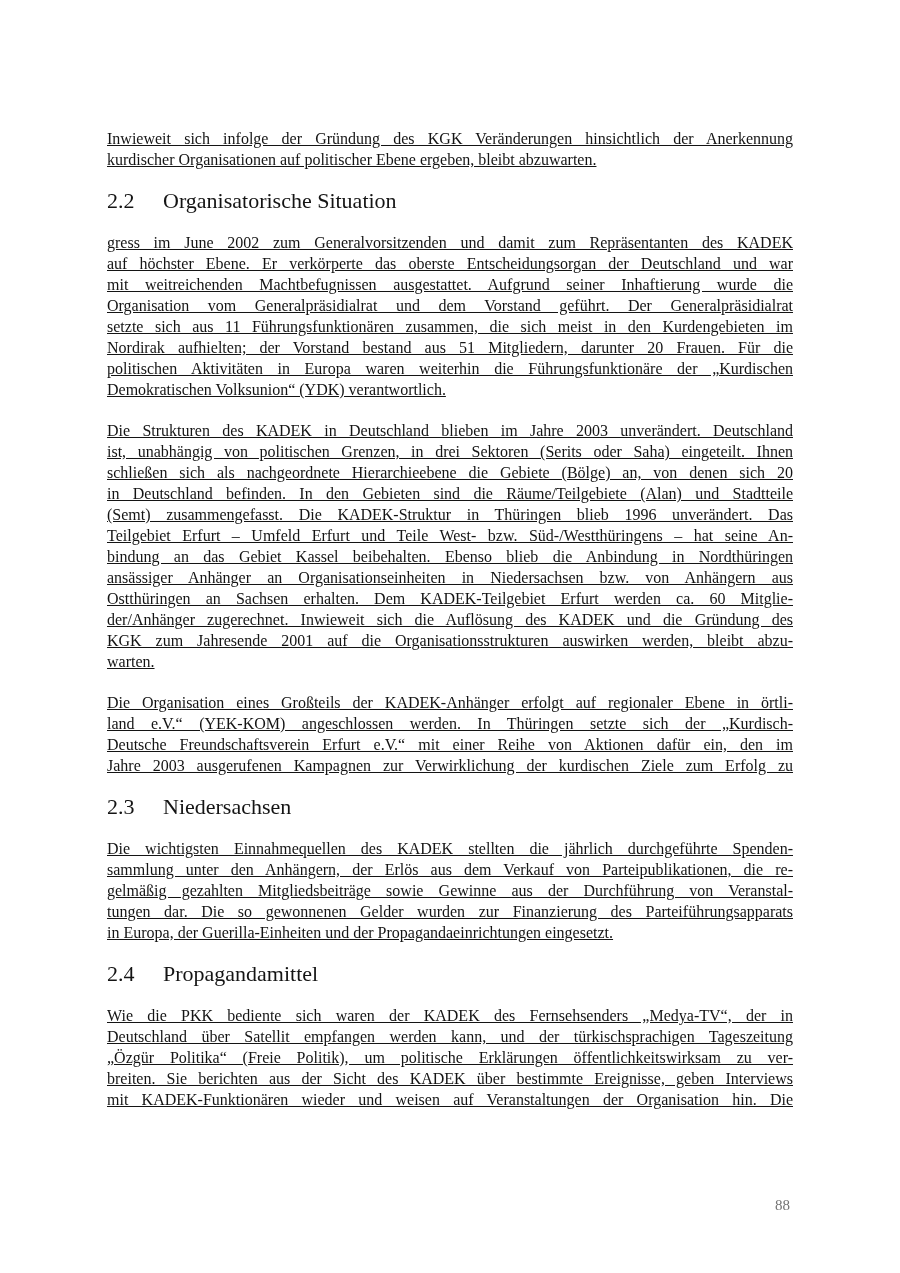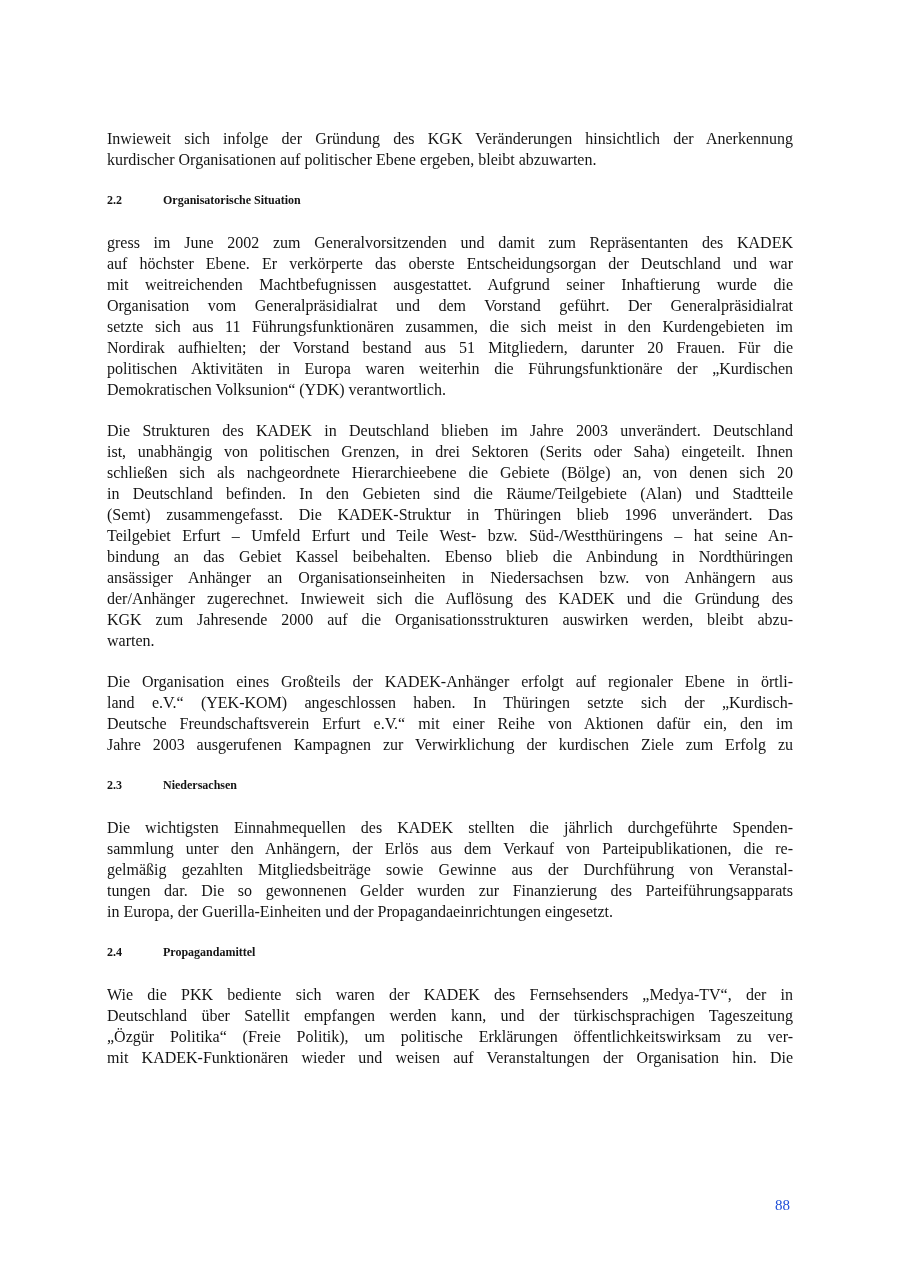--- a/index.html
+++ b/index.html
@@ -15,44 +15,45 @@
     color: #141414;
     font-family: "Liberation Serif", "DejaVu Serif", serif;
     font-size: 16px;
     line-height: 21px;
     box-sizing: border-box;
     padding: 128px 107px 0 107px;
     overflow: hidden;
   }
   .paragraph {
     margin: 0 0 20px 0;
+    text-decoration: underline;
   }
   .line {
     text-align: justify;
     text-align-last: justify;
     white-space: normal;
   }
   .line-last {
     text-align-last: left;
   }
   .section-heading {
-    font-weight: bold;
-    font-size: 12px;
+    font-weight: normal;
+    font-size: 22px;
     margin: 8px 0 21px 0;
   }
   .section-number {
     display: inline-block;
     width: 56px;
   }
   .page-number {
     position: absolute;
     top: 1195px;
     right: 110px;
     font-size: 15px;
-    color: #1d4ed8;
+    color: #737373;
   }
 </style>
 </head>
 <body>
 
 <div class="page">
 
   <div class="paragraph">
       <div class="line">Inwieweit sich infolge der Gründung des KGK Veränderungen hinsichtlich der Anerkennung</div>
       <div class="line line-last">kurdischer Organisationen auf politischer Ebene ergeben, bleibt abzuwarten.</div>
@@ -75,28 +76,29 @@
 
   <div class="paragraph">
       <div class="line">Die Strukturen des KADEK in Deutschland blieben im Jahre 2003 unverändert. Deutschland</div>
       <div class="line">ist, unabhängig von politischen Grenzen, in drei Sektoren (Serits oder Saha) eingeteilt. Ihnen</div>
       <div class="line">schließen sich als nachgeordnete Hierarchieebene die Gebiete (Bölge) an, von denen sich 20</div>
       <div class="line">in Deutschland befinden. In den Gebieten sind die Räume/Teilgebiete (Alan) und Stadtteile</div>
       <div class="line">(Semt) zusammengefasst. Die KADEK-Struktur in Thüringen blieb 1996 unverändert. Das</div>
       <div class="line">Teilgebiet Erfurt – Umfeld Erfurt und Teile West- bzw. Süd-/Westthüringens – hat seine An-</div>
       <div class="line">bindung an das Gebiet Kassel beibehalten. Ebenso blieb die Anbindung in Nordthüringen</div>
       <div class="line">ansässiger Anhänger an Organisationseinheiten in Niedersachsen bzw. von Anhängern aus</div>
+      <div class="line">Ostthüringen an Sachsen erhalten. Dem KADEK-Teilgebiet Erfurt werden ca. 60 Mitglie-</div>
       <div class="line">der/Anhänger zugerechnet. Inwieweit sich die Auflösung des KADEK und die Gründung des</div>
-      <div class="line">KGK zum Jahresende 2000 auf die Organisationsstrukturen auswirken werden, bleibt abzu-</div>
+      <div class="line">KGK zum Jahresende 2001 auf die Organisationsstrukturen auswirken werden, bleibt abzu-</div>
       <div class="line line-last">warten.</div>
     </div>
 
   <div class="paragraph">
       <div class="line">Die Organisation eines Großteils der KADEK-Anhänger erfolgt auf regionaler Ebene in örtli-</div>
-      <div class="line">land e.V.“ (YEK-KOM) angeschlossen haben. In Thüringen setzte sich der „Kurdisch-</div>
+      <div class="line">land e.V.“ (YEK-KOM) angeschlossen werden. In Thüringen setzte sich der „Kurdisch-</div>
       <div class="line">Deutsche Freundschaftsverein Erfurt e.V.“ mit einer Reihe von Aktionen dafür ein, den im</div>
       <div class="line">Jahre 2003 ausgerufenen Kampagnen zur Verwirklichung der kurdischen Ziele zum Erfolg zu</div>
     </div>
 
   <div class="section-heading">
     <span class="section-number">2.3</span><span>Niedersachsen</span>
   </div>
 
   <div class="paragraph">
       <div class="line">Die wichtigsten Einnahmequellen des KADEK stellten die jährlich durchgeführte Spenden-</div>
@@ -107,18 +109,19 @@
     </div>
 
   <div class="section-heading">
     <span class="section-number">2.4</span><span>Propagandamittel</span>
   </div>
 
   <div class="paragraph">
       <div class="line">Wie die PKK bediente sich waren der KADEK des Fernsehsenders „Medya-TV“, der in</div>
       <div class="line">Deutschland über Satellit empfangen werden kann, und der türkischsprachigen Tageszeitung</div>
       <div class="line">„Özgür Politika“ (Freie Politik), um politische Erklärungen öffentlichkeitswirksam zu ver-</div>
+      <div class="line">breiten. Sie berichten aus der Sicht des KADEK über bestimmte Ereignisse, geben Interviews</div>
       <div class="line">mit KADEK-Funktionären wieder und weisen auf Veranstaltungen der Organisation hin. Die</div>
     </div>
 
   <div class="page-number">88</div>
 
 </div>
 
 </body></html>

